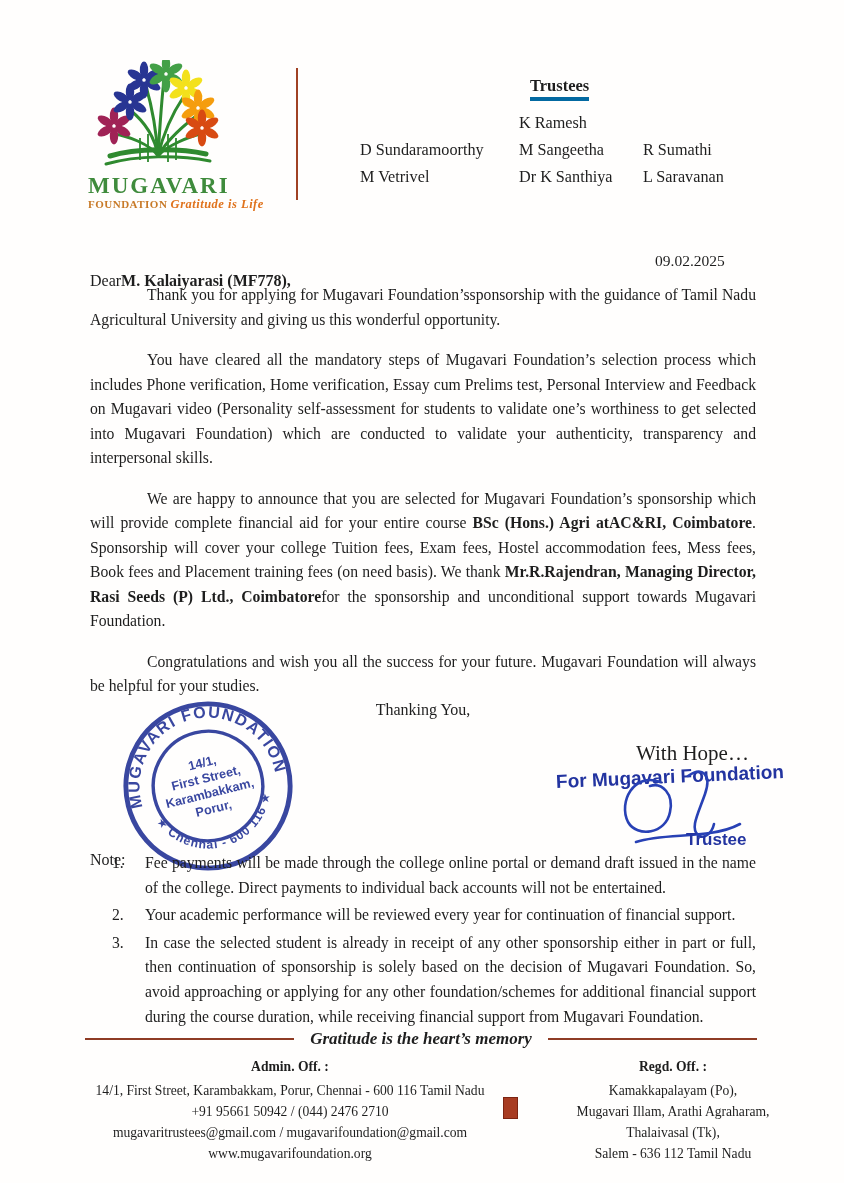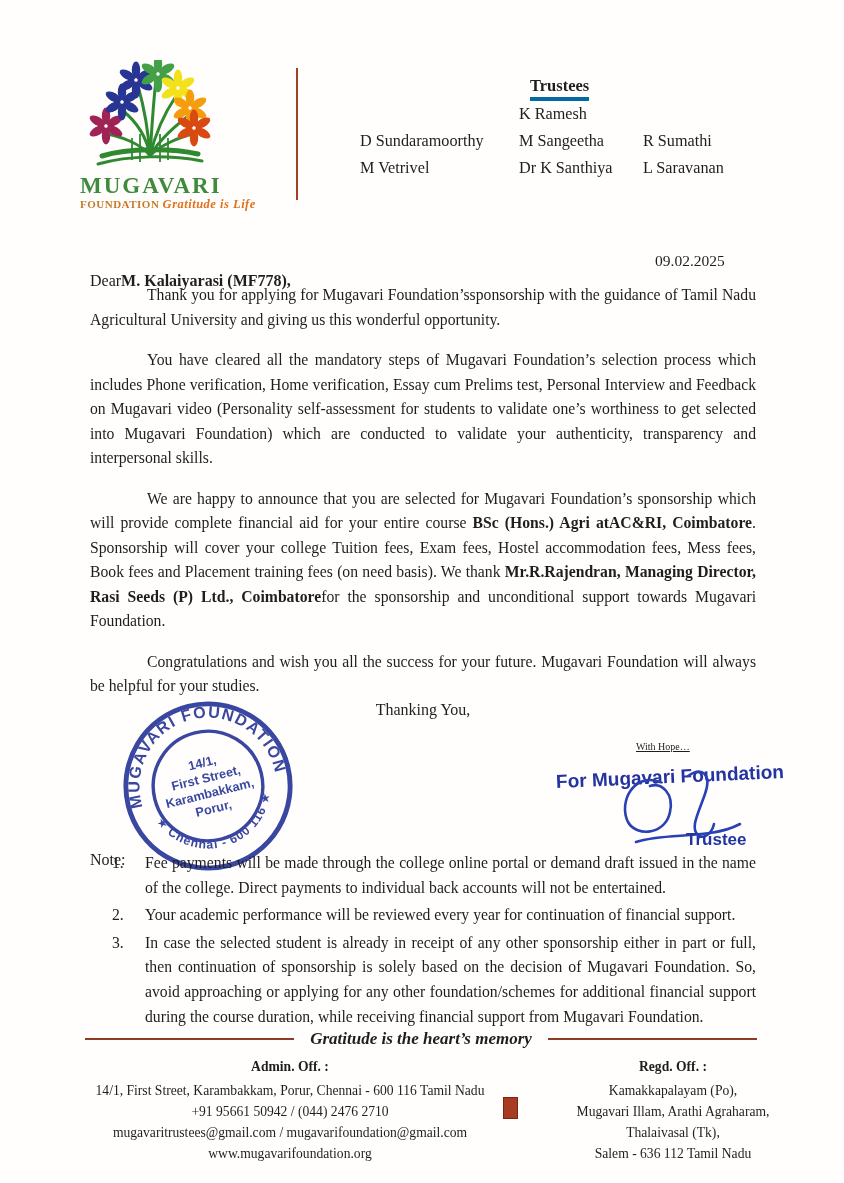--- a/index.html
+++ b/index.html
@@ -1,41 +1,41 @@
 <!DOCTYPE html>
 <html><head>
 <meta charset="utf-8">
 <style>
   html,body{margin:0;padding:0;background:#e9e9e9;}
   .page{
     position:relative;width:844px;height:1183px;margin:0 auto;background:#fffefd;
     font-family:"Liberation Serif","DejaVu Serif",serif;color:#1e1e1e;overflow:hidden;
   }
   
-  .logo{position:absolute;left:80px;top:60px;width:140px;text-align:right;}
+  .logo{position:absolute;left:88px;top:60px;width:140px;text-align:right;}
   .logo-name{font-weight:bold;font-size:23px;letter-spacing:2px;color:#3f8b3c;line-height:1;margin-top:2px;}
   .logo-sub{font-size:11px;letter-spacing:.5px;color:#c87a28;font-weight:bold;white-space:nowrap;}
   .logo-tag{font-style:italic;font-weight:bold;color:#e0731d;font-size:12.5px;}
   .hdr-divider{position:absolute;left:296px;top:68px;width:2px;height:132px;background:#a04124;}
   .trustees{position:absolute;left:360px;top:76px;width:420px;font-size:16.2px;}
   .trustees-title{display:inline-block;margin-left:170px;font-weight:bold;font-size:16.5px;
     border-bottom:4px solid #0369a1;padding-bottom:1px;}
-  .trustees-grid{display:grid;grid-template-columns:159px 124px 130px;line-height:27px;}
+  .trustees-grid{display:grid;grid-template-columns:159px 124px 130px;margin-top:9px;line-height:27px;}
   
   .salutation{position:absolute;left:90px;top:246px;font-size:16px;margin-top:26px;}
   .date{position:absolute;left:655px;top:252px;font-size:15.5px;}
   .letter-body{position:absolute;left:90px;top:283px;width:666px;}
   .letter-body p{margin:0 0 16px;text-indent:57px;text-align:justify;font-size:15.7px;line-height:24.5px;}
   .letter-body b{font-weight:bold;}
   .thanking{position:absolute;left:90px;top:701px;width:666px;text-align:center;font-size:16px;}
   
   .stamp{position:absolute;left:116px;top:698px;width:184px;height:176px;transform:rotate(-14deg);opacity:.93;}
   .stamp text{font-family:"Liberation Sans","DejaVu Sans",sans-serif;font-weight:bold;fill:#2b3a9a;}
   
-  .with-hope{position:absolute;left:636px;top:741px;font-size:10px;text-decoration:underline;}
+  .with-hope{position:absolute;left:636px;top:741px;font-size:21px;}
   .for-org{position:absolute;left:556px;top:766px;font-family:"Liberation Sans","DejaVu Sans",sans-serif;
     font-weight:bold;font-size:19px;color:#2334a0;transform:rotate(-2.5deg);white-space:nowrap;}
   .sig-svg{position:absolute;left:608px;top:760px;width:150px;height:96px;}
   .trustee-label{position:absolute;left:686px;top:830px;font-family:"Liberation Sans","DejaVu Sans",sans-serif;
     font-weight:bold;font-size:17px;color:#2334a0;}
   
   .note-label{position:absolute;left:90px;top:819px;font-size:16px;margin-top:32px;}
   .notes-list{position:absolute;left:112px;top:851px;width:644px;}
   .note-item{display:flex;font-size:15.7px;line-height:24.6px;margin-bottom:3px;}
   .note-item .num{flex:none;width:33px;}

